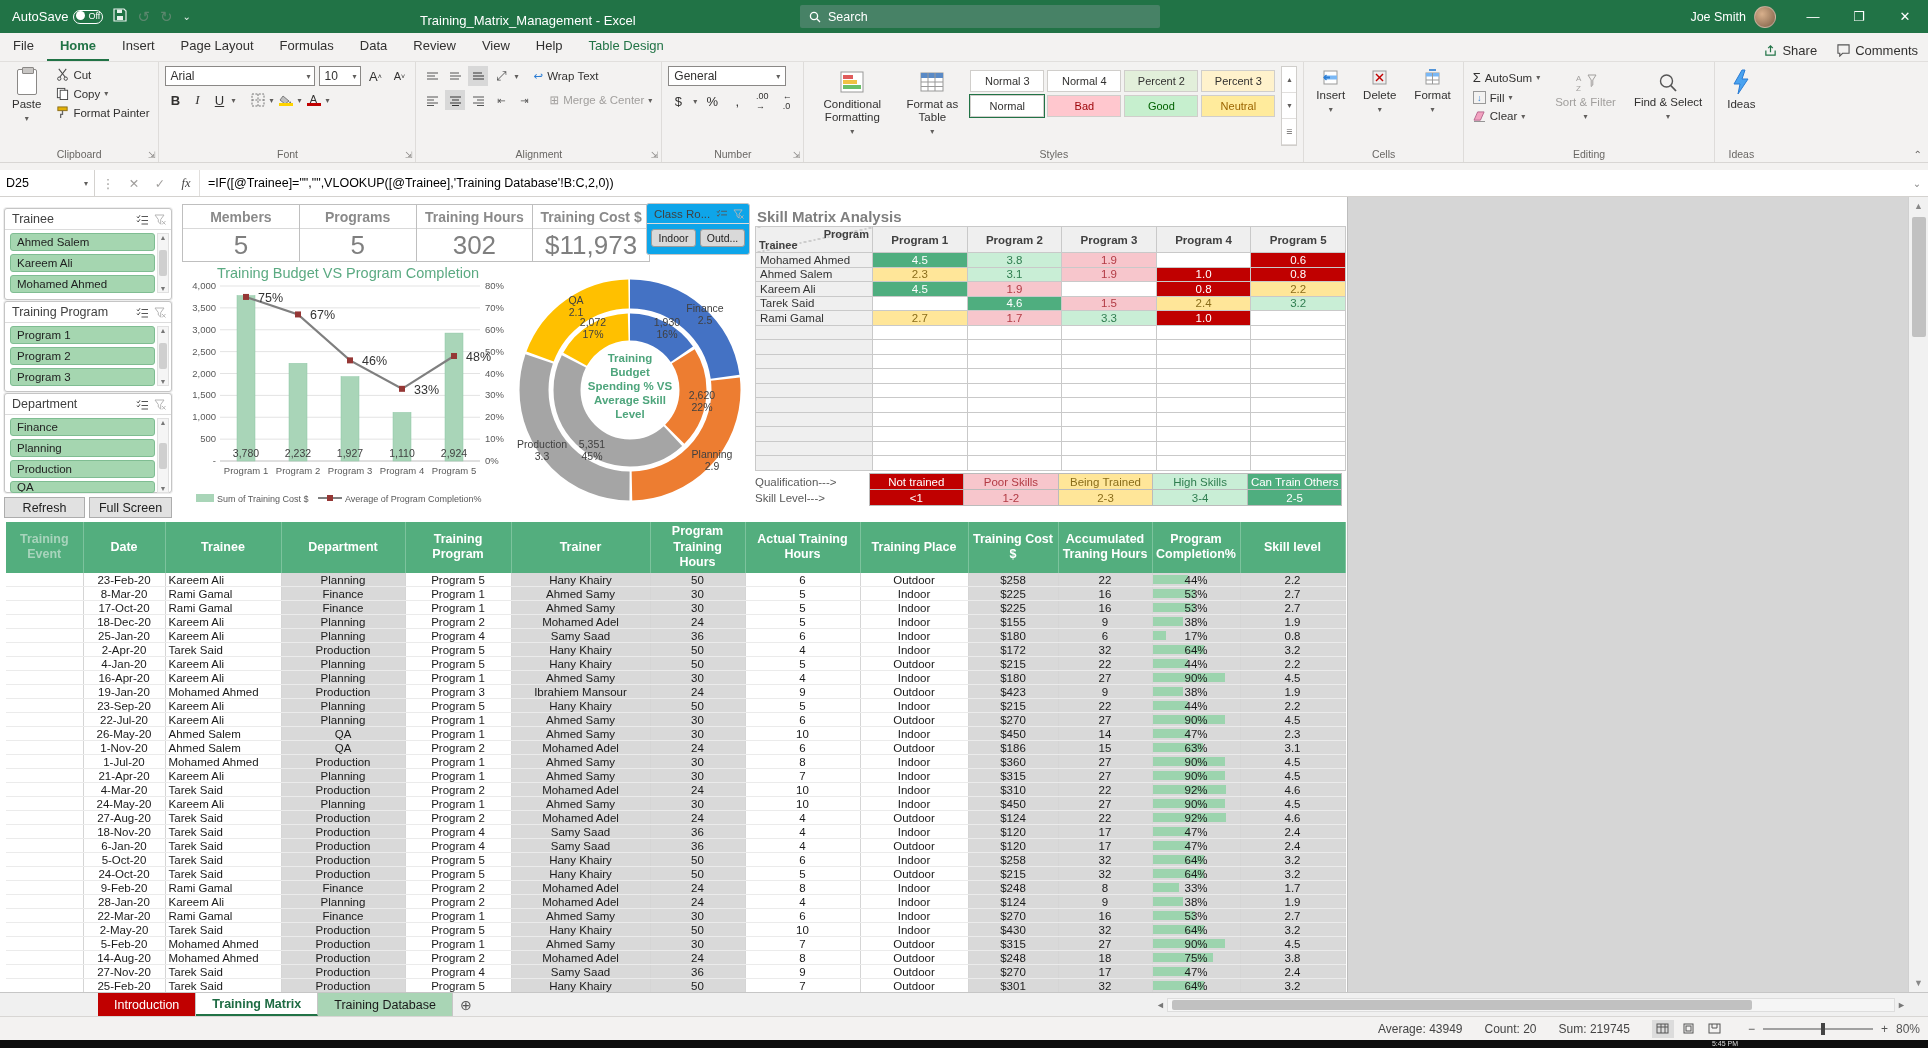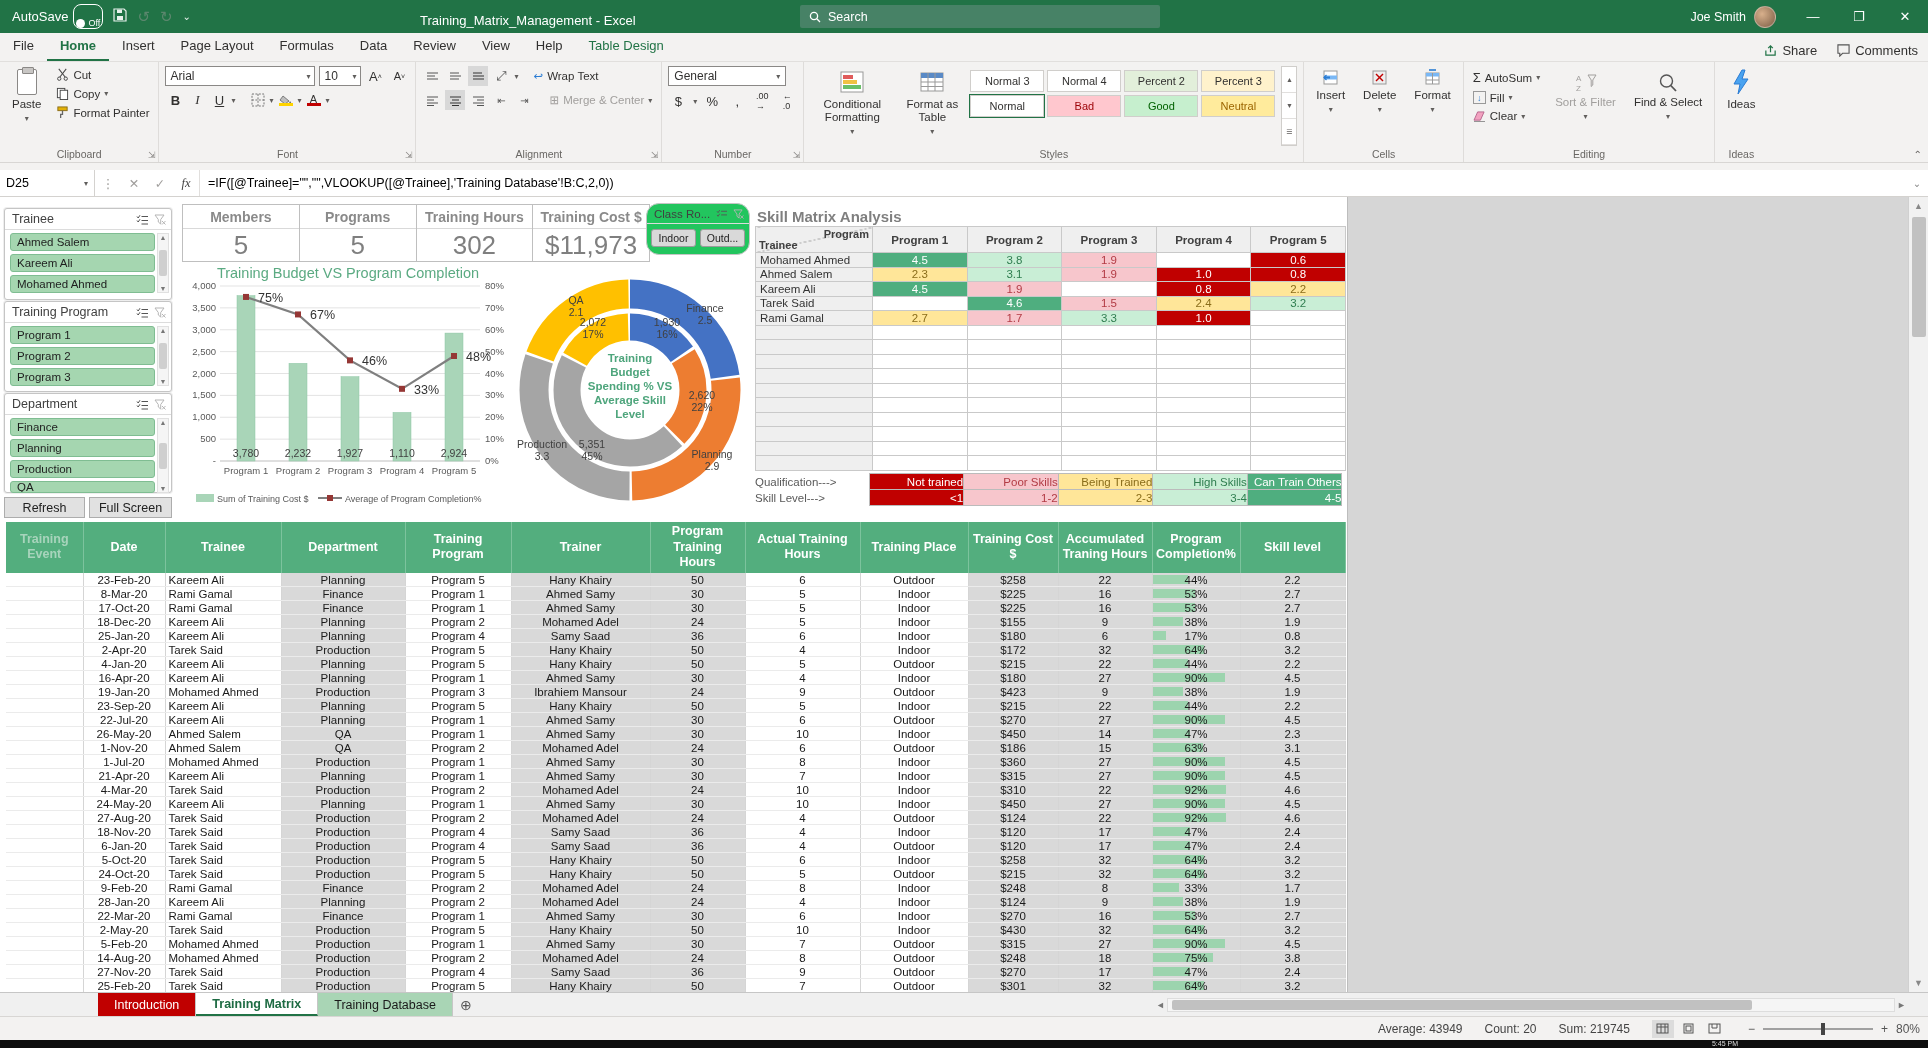--- a/index.html
+++ b/index.html
@@ -2,21 +2,21 @@
 <html><head>
 <meta charset="utf-8">
 <style>
   * { margin:0; padding:0; box-sizing:border-box; }
   html,body { width:1928px; height:1048px; overflow:hidden; font-family:"Liberation Sans", sans-serif; background:#fff; }
 
   
   #titlebar { position:relative; height:33px; background:#217346; color:#fff; display:flex; align-items:center; font-size:13px; }
   .tb-left { display:flex; align-items:center; gap:10px; padding-left:12px; }
   .autosave-pill { display:flex; align-items:center; gap:5px; }
-  .toggle { width:30px; height:25px; border:1px solid #fff; border-radius:8px; position:relative; display:inline-flex; align-items:flex-end; }
+  .toggle { width:30px; height:14px; border:1px solid #fff; border-radius:8px; position:relative; display:inline-flex; align-items:flex-start; }
   .toggle .knob { width:9px; height:9px; background:#fff; border-radius:50%; margin-left:2px; }
   .toggle .tlabel { font-size:9px; margin-left:3px; }
   .qat-icon { font-size:15px; opacity:.9; cursor:pointer; }
   .qat-icon.dis { opacity:.45; }
   #tb-title { position:absolute; left:420px; top:0; height:40px; display:flex; align-items:center; font-size:13px; }
   #searchbox { position:absolute; left:800px; top:5px; width:360px; height:23px; background:#478266; border-radius:2px; display:flex; align-items:center; gap:7px; padding-left:9px; color:#fff; font-size:12.5px; cursor:text; }
   .tb-right { position:absolute; right:0; top:0; height:33px; display:flex; align-items:center; }
   #user-name { font-size:12.5px; margin-right:8px; }
   #avatar { width:22px; height:22px; border-radius:50%; background:radial-gradient(circle at 35% 35%, #d8b08c, #7a5c44); margin-right:14px; border:1px solid #ffffff55; }
   .winbtn { width:46px; height:33px; display:flex; align-items:center; justify-content:center; font-size:13px; cursor:pointer; }
@@ -86,21 +86,21 @@
   .action-btn { position:absolute; height:21px; background:#e1e1e1; border:1px solid #adadad; font-size:12.5px; color:#222; display:flex; align-items:center; justify-content:center; cursor:pointer; }
 
   
   #kpis { position:absolute; left:182px; top:7px; width:468px; height:58px; display:flex; border:1px solid #bfbfbf; background:#fff; }
   .kpi { flex:1; border-right:1px solid #bfbfbf; display:flex; flex-direction:column; }
   .kpi:last-child { border-right:none; }
   .kpi-label { height:24px; display:flex; align-items:center; justify-content:center; font-weight:bold; font-size:14px; color:#8a8a8a; border-bottom:1px solid #d9d9d9; }
   .kpi-value { flex:1; display:flex; align-items:center; justify-content:center; font-size:26px; color:#7f7f7f; }
 
   
-  #class-slicer { position:absolute; left:646px; top:6px; width:104px; height:52px; background:#22c55e; border:1px solid #c5c5c5; border-radius:13px; }
+  #class-slicer { position:absolute; left:646px; top:6px; width:104px; height:52px; background:#0ea5e9; border:1px solid #c5c5c5; border-radius:3px; }
   #class-slicer .slicer-head { height:20px; font-size:11.5px; }
   #class-body { display:flex; gap:4px; padding:5px 4px; }
   .class-btn { flex:1; height:18px; background:#d9d9d9; border:1px solid #9c9c9c; border-radius:3px; font-size:10.5px; color:#222; display:flex; align-items:center; justify-content:center; cursor:pointer; }
 
   
   #barchart { position:absolute; left:190px; top:67px; width:316px; height:250px; }
   #donut { position:absolute; left:512px; top:67px; width:240px; height:256px; }
 
   
   #sm-title { position:absolute; left:757px; top:11px; font-size:15px; font-weight:bold; color:#7f7f7f; }
@@ -112,21 +112,21 @@
   .corner .ctop { position:absolute; top:1px; right:3px; font-size:11px; }
   .corner .cbot { position:absolute; bottom:1px; left:3px; font-size:11px; }
   td.g4 { background:#4fae7f; color:#fff; }
   td.g3 { background:#c9eed6; color:#2e7d4f; }
   td.p  { background:#f7c6cc; color:#b23b44; }
   td.y  { background:#ffe699; color:#8a6d1a; }
   td.r  { background:#c00000; color:#fff; }
 
   
   #qual { position:absolute; left:755px; top:276px; border-collapse:collapse; table-layout:fixed; }
-  #qual td { font-size:11.5px; height:16px; text-align:right; padding:0; }
+  #qual td { font-size:11.5px; height:16px; text-align:center; padding:0; }
   #qual td.qlabel { text-align:left; color:#595959; background:#fff; border:none; width:114px; }
   #qual td.qc { border:1px solid #bbb; width:94.6px; }
   #qual tr td.qc.g4 { background:#4fae7f; color:#fff; }
   #qual tr td.qc.g3 { background:#c9eed6; color:#2e7d4f; }
   #qual tr td.qc.p { background:#f7c6cc; color:#b23b44; }
   #qual tr td.qc.y { background:#ffe699; color:#8a6d1a; }
   #qual tr td.qc.r { background:#c00000; color:#fff; }
 
   
   #maintable { position:absolute; left:6px; top:325px; border-collapse:collapse; table-layout:fixed; }
@@ -970,21 +970,21 @@
           <td class="qc y">Being Trained</td>
           <td class="qc g3">High Skills</td>
           <td class="qc g4">Can Train Others</td>
         </tr>
         <tr>
           <td class="qlabel">Skill Level---&gt;</td>
           <td class="qc r">&lt;1</td>
           <td class="qc p">1-2</td>
           <td class="qc y">2-3</td>
           <td class="qc g3">3-4</td>
-          <td class="qc g4">4-5</td>
+          <td class="qc g4">2-5</td>
         </tr>
       </tbody>
     </table>
 
   <table id="maintable">
       <colgroup>
         <col style="width:77px">
         <col style="width:82px">
         <col style="width:116px">
         <col style="width:124px">

